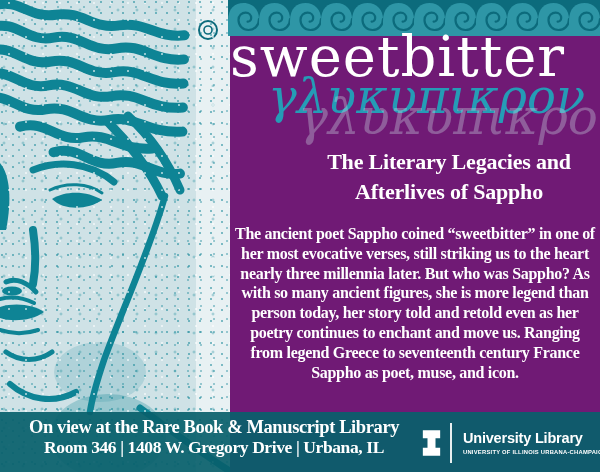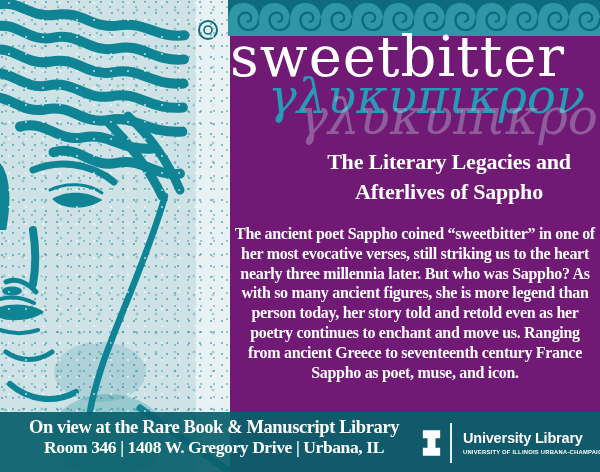--- a/index.html
+++ b/index.html
@@ -150,21 +150,21 @@
     <div>Afterlives of Sappho</div>
   </div>
 
   <div class="body-text">
     <div>The ancient poet Sappho coined “sweetbitter” in one of</div>
     <div>her most evocative verses, still striking us to the heart</div>
     <div>nearly three millennia later. But who was Sappho? As</div>
     <div>with so many ancient figures, she is more legend than</div>
     <div>person today, her story told and retold even as her</div>
     <div>poetry continues to enchant and move us. Ranging</div>
-    <div>from ancient Greece to seventeenth century France</div>
+    <div>from legend Greece to seventeenth century France</div>
     <div>Sappho as poet, muse, and icon.</div>
   </div>
 
   <div class="footer-bar">
     <div class="venue">
       <div class="venue-line1">On view at the Rare Book &amp; Manuscript Library</div>
       <div class="venue-line2">Room 346 | 1408 W. Gregory Drive | Urbana, IL</div>
     </div>
     <div class="logo-lockup">
       <svg class="block-i" viewBox="0 0 60 84">

